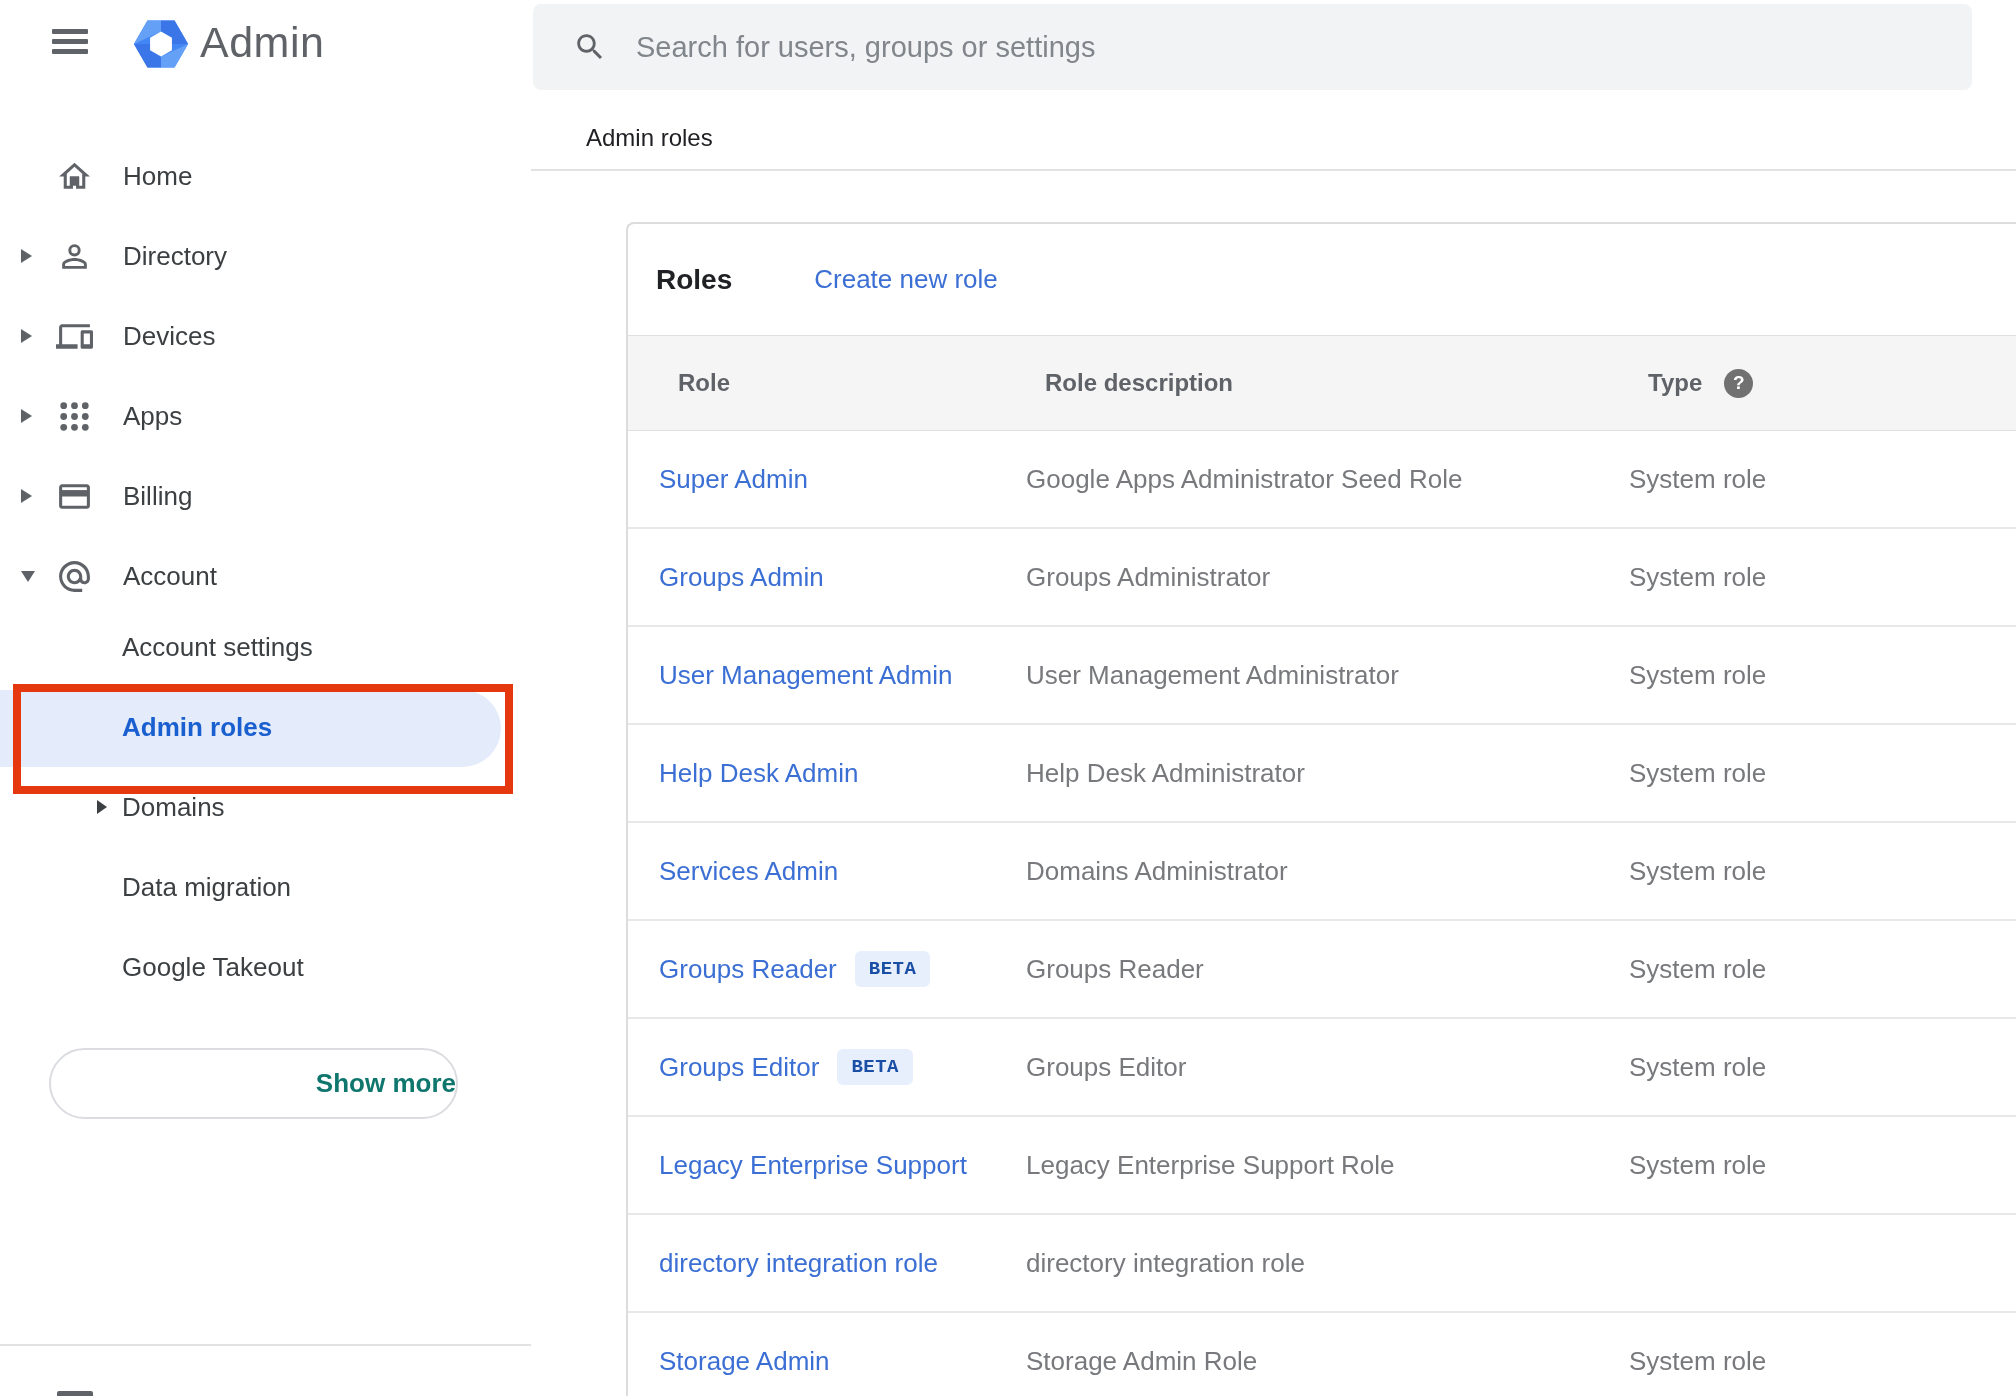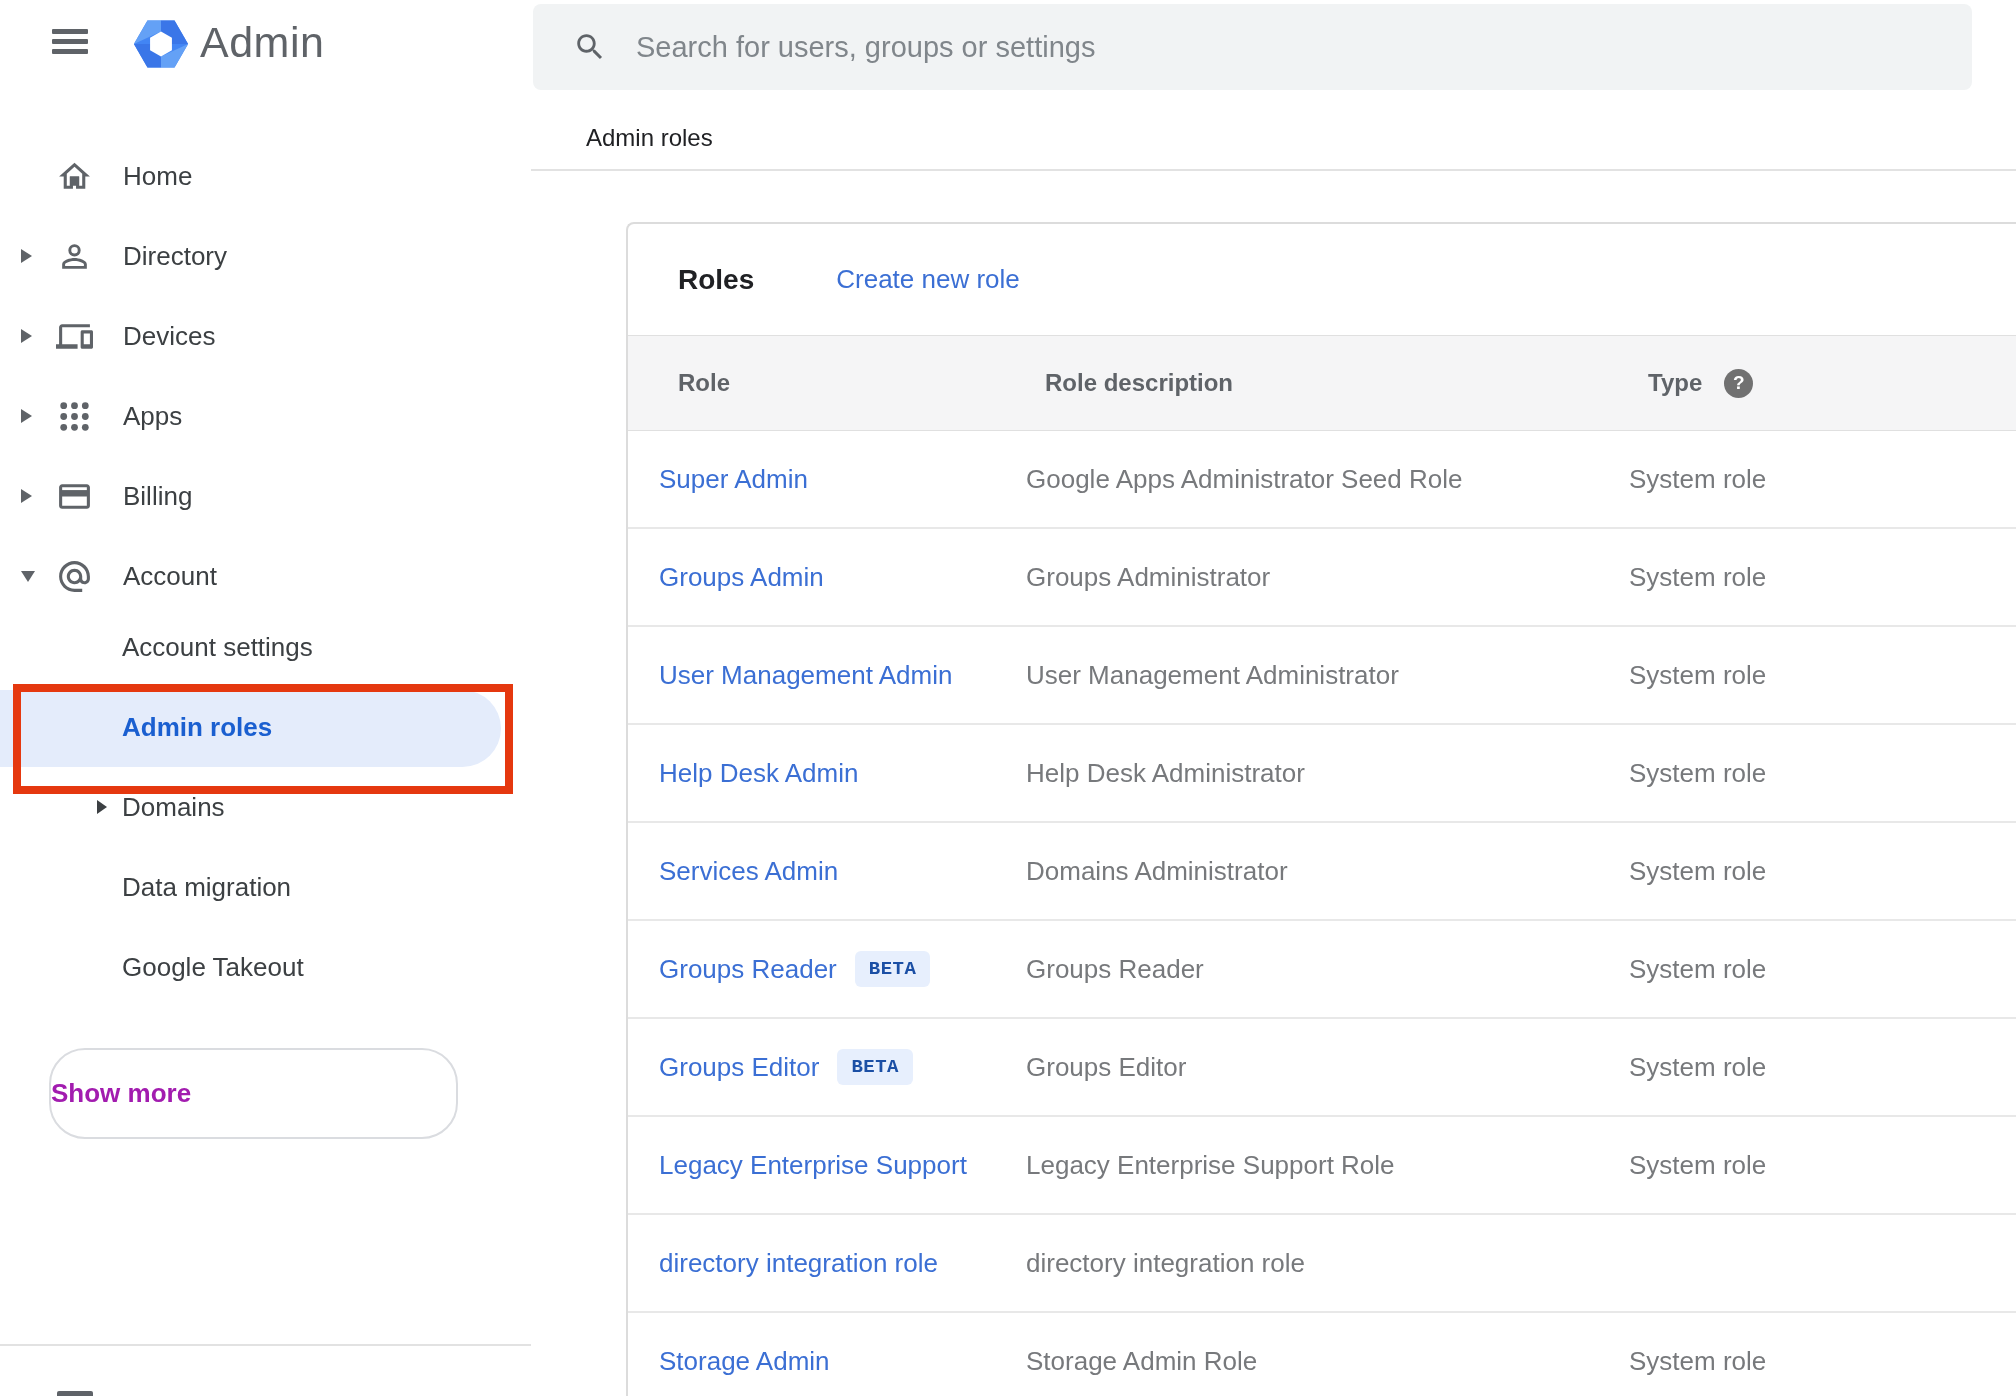--- a/index.html
+++ b/index.html
@@ -23,33 +23,33 @@
   .tri-down{width:0;height:0;border-top:11px solid #5f6368;border-left:7px solid transparent;border-right:7px solid transparent;}
   .icon-slot{width:67px;display:flex;align-items:center;}
   .icon-slot svg{width:37px;height:37px;fill:#5f6368;}
   .nav-label{font-size:26px;color:#3c4043;}
   .subnav{position:absolute;left:0;top:607px;width:531px;}
   .sub-item{position:relative;height:80px;display:flex;align-items:center;padding-left:122px;box-sizing:border-box;font-size:26px;color:#3c4043;cursor:pointer;z-index:2;}
   .sub-item .sub-arrow{position:absolute;left:97px;top:50%;margin-top:-7px;width:0;height:0;border-left:10px solid #3c4043;border-top:7px solid transparent;border-bottom:7px solid transparent;}
   .selected-pill{position:absolute;left:0;top:83px;width:501px;height:77px;background:#e4ecfb;border-radius:0 39px 39px 0;z-index:1;}
   .sub-item.selected{color:#1a5fd0;font-weight:bold;}
   .red-box{position:absolute;left:13px;top:684px;width:484px;height:94px;border:8px solid #e5380f;z-index:3;pointer-events:none;}
-  .show-more{position:absolute;left:49px;top:1048px;width:409px;height:91px;border:2px solid #dadce0;border-radius:36px;background:#fff;display:flex;align-items:center;justify-content:flex-start;font-size:26px;color:#a21caf;font-weight:bold;cursor:pointer;box-sizing:border-box;}
+  .show-more{position:absolute;left:49px;top:1048px;width:409px;height:71px;border:2px solid #dadce0;border-radius:36px;background:#fff;display:flex;align-items:center;justify-content:flex-end;font-size:26px;color:#0f766e;font-weight:bold;cursor:pointer;box-sizing:border-box;}
   .sb-bottom-divider{position:absolute;left:0;top:1344px;width:531px;height:2px;background:#e2e2e2;}
   .partial-icon{position:absolute;left:57px;top:1391px;width:36px;height:8px;background:#5f6368;border-radius:2px 2px 0 0;}
   
   .searchbar{position:absolute;left:533px;top:4px;width:1439px;height:86px;background:#f1f3f4;border-radius:8px;display:flex;align-items:center;padding-left:40px;box-sizing:border-box;}
   .searchbar svg{width:34px;height:34px;fill:#5f6368;flex:0 0 auto;}
   .searchbar input{border:none;outline:none;background:transparent;margin-left:27px;font-size:29px;color:#3c4043;width:1200px;font-family:"Liberation Sans",sans-serif;}
   .searchbar input::placeholder{color:#80868b;opacity:1;}
   .breadcrumb{position:absolute;left:586px;top:124px;font-size:24px;color:#202124;}
   .crumb-divider{position:absolute;left:531px;top:169px;width:1485px;height:2px;background:#e2e2e2;}
   
   .card{position:absolute;left:626px;top:222px;width:1390px;height:1174px;background:#fff;border-top:2px solid #dcdcdc;border-left:2px solid #dcdcdc;border-top-left-radius:8px;box-sizing:border-box;overflow:hidden;}
-  .card-header{height:111px;display:flex;align-items:center;padding-left:50px;}
+  .card-header{height:111px;display:flex;align-items:center;padding-left:28px;}
   .card-title{font-size:28px;font-weight:bold;color:#202124;}
   .create-link{font-size:26px;color:#3b6fd4;margin-left:82px;cursor:pointer;}
   .thead{height:96px;background:#f5f5f6;border-top:1px solid #e0e0e0;border-bottom:1px solid #e0e0e0;display:grid;grid-template-columns:367px 603px 1fr;align-items:center;padding-left:50px;box-sizing:border-box;}
   .th{font-size:24px;color:#5f6368;font-weight:bold;display:flex;align-items:center;}
   .help-icon{display:inline-flex;align-items:center;justify-content:center;width:29px;height:29px;border-radius:50%;background:#717171;color:#fff;font-size:19px;font-weight:bold;margin-left:22px;cursor:pointer;}
   .trow{height:98px;display:grid;grid-template-columns:367px 603px 1fr;align-items:center;padding-left:31px;box-sizing:border-box;border-bottom:2px solid #e8e8e8;}
   .role-cell{display:flex;align-items:center;}
   .role-link{font-size:26px;color:#3b6fd4;cursor:pointer;text-decoration:none;}
   .beta-badge{margin-left:18px;background:#e7effd;color:#1b4fa5;font-size:19px;font-weight:bold;letter-spacing:.5px;padding:7px 14px;border-radius:6px;font-family:Liberation Mono, monospace;}
   .desc-cell,.type-cell{font-size:26px;color:#77797c;}

